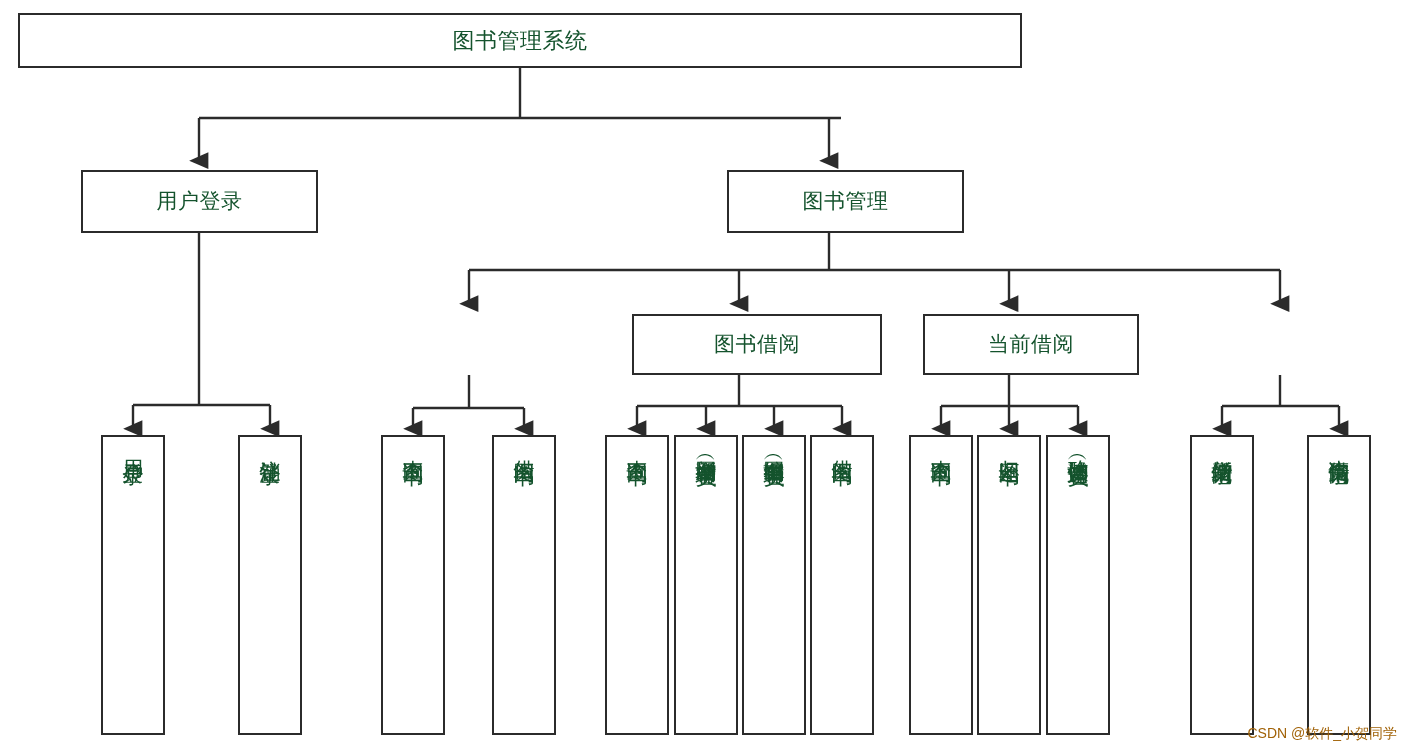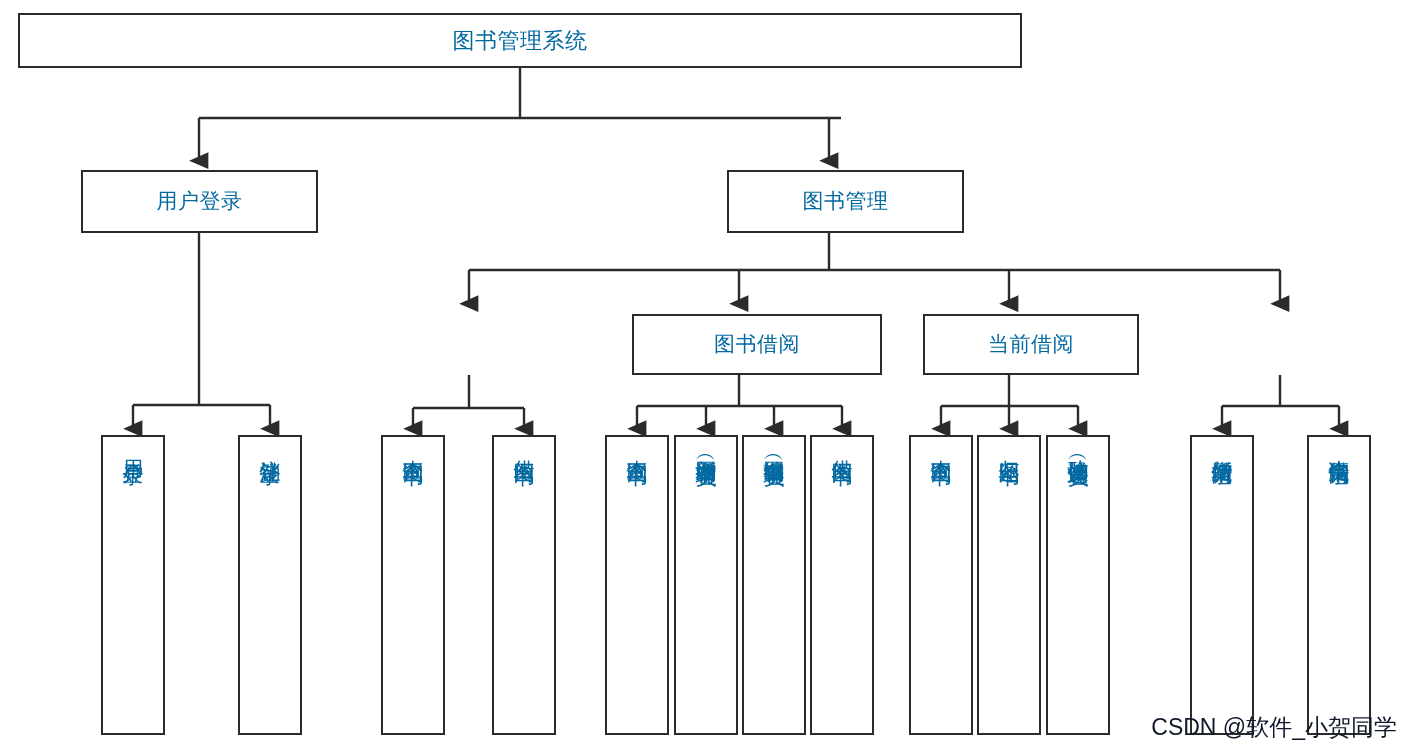--- a/index.html
+++ b/index.html
@@ -33,21 +33,21 @@
     position: absolute;
     box-sizing: border-box;
     border: 2px solid #2b2b2b;
     background: #ffffff;
     display: flex;
     align-items: center;
     justify-content: center;
     overflow: hidden;
   }
   .node-label {
-    color: #0369a1;
+    color: #14532d;
     text-align: left;
     line-height: 1.25;
     letter-spacing: 0.5px;
     white-space: nowrap;
   }
   .node-box.horizontal .node-label {
     font-size: 21px;
   }
   .node-box.root .node-label {
     font-size: 22px;
@@ -65,22 +65,22 @@
     letter-spacing: 2px;
     white-space: nowrap;
   }
   .node-box.vertical.tall-text .node-label {
     letter-spacing: 1px;
   }
   .watermark {
     position: absolute;
     right: 8px;
     bottom: 4px;
-    font-size: 23px;
-    color: #0f172a;
+    font-size: 14px;
+    color: #a16207;
     white-space: nowrap;
     user-select: none;
   }
 </style>
 </head>
 <body>
 
 <div id="diagram-root">
 
   <svg class="connector-layer" viewBox="0 0 1405 747" xmlns="http://www.w3.org/2000/svg">

